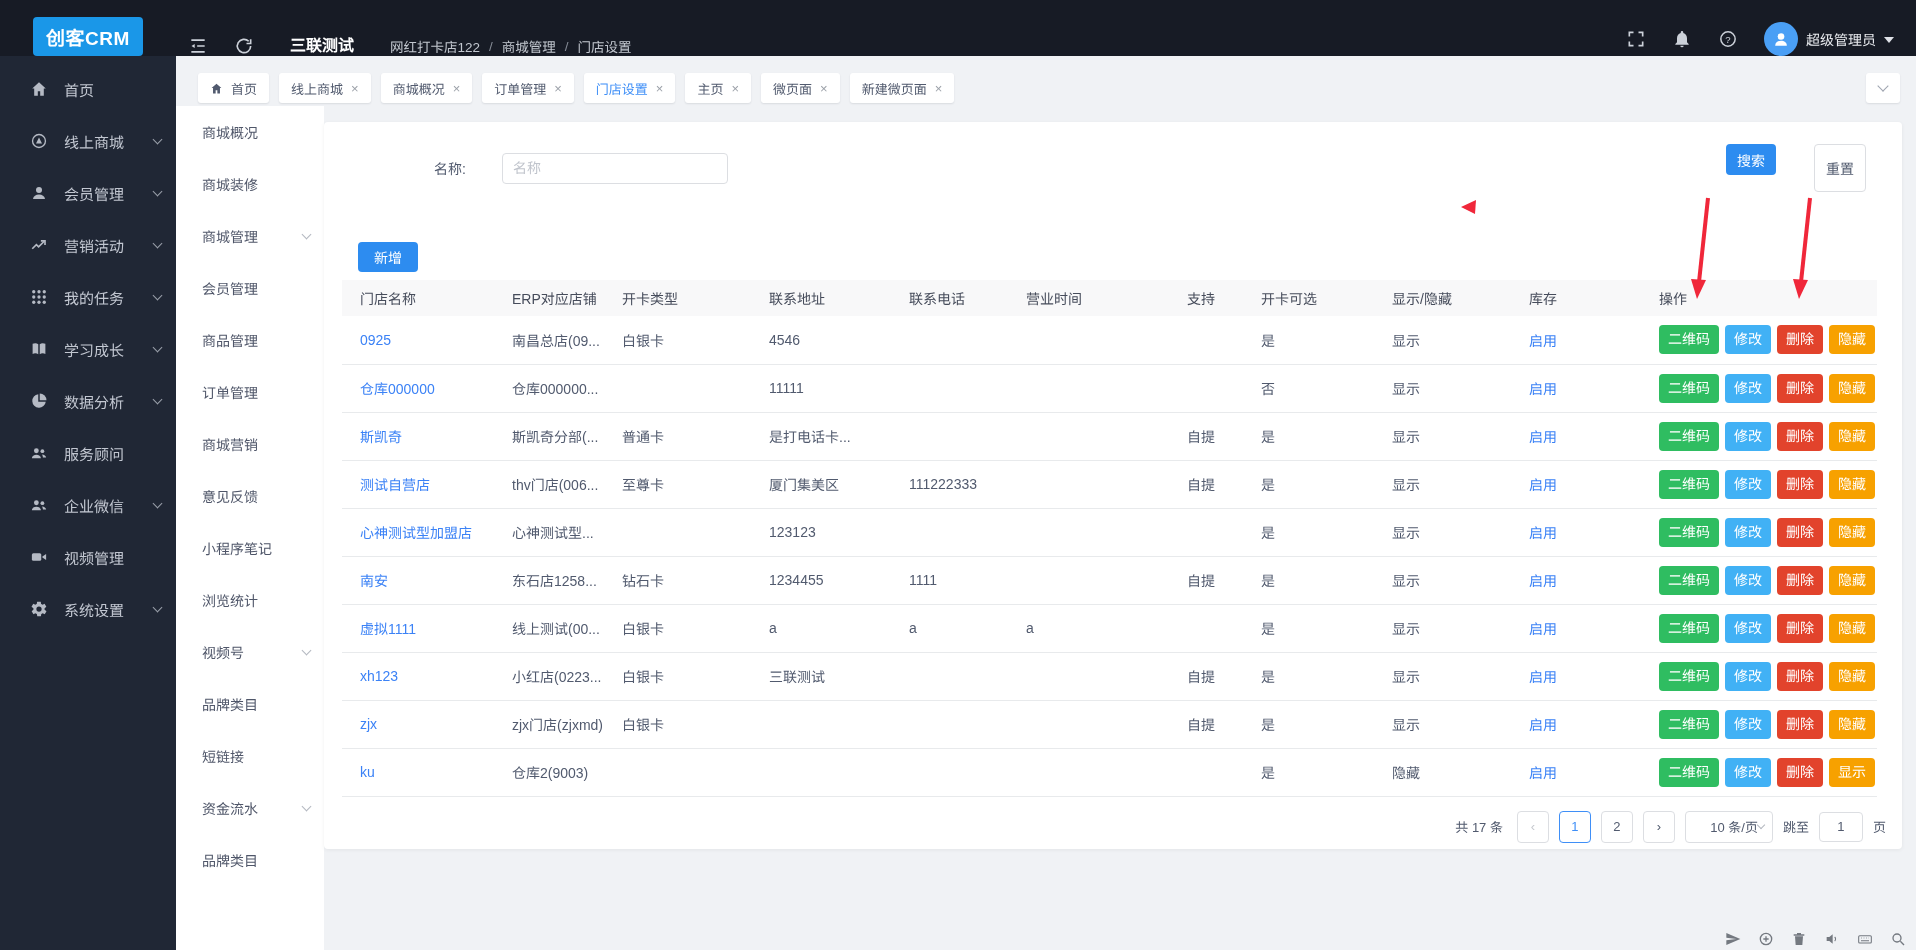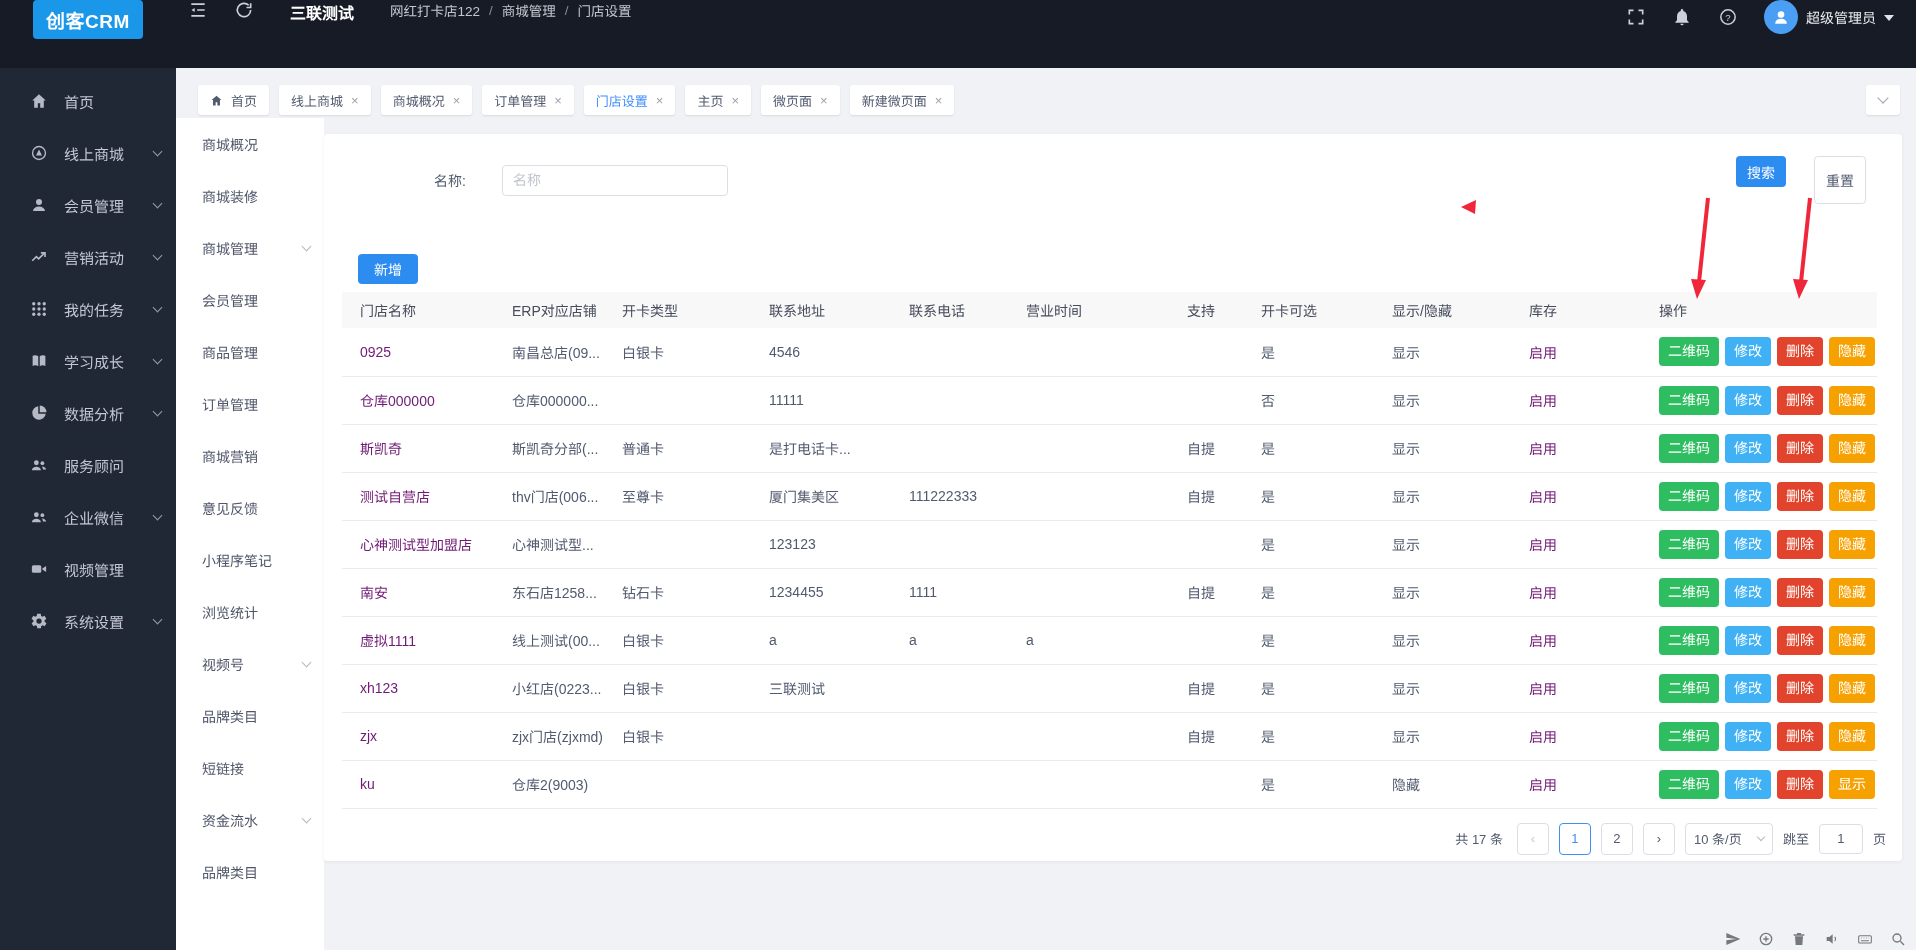--- a/index.html
+++ b/index.html
@@ -1,21 +1,21 @@
 <!DOCTYPE html>
 <html lang="zh-CN"><head>
 <meta charset="utf-8">
 <style>
   * { margin:0; padding:0; box-sizing:border-box; }
   html,body { width:1916px; height:950px; overflow:hidden; background:#f0f2f5;
     font-family:"Liberation Sans","DejaVu Sans",sans-serif; }
   .app { width:100%; height:100%; display:flex; flex-direction:column; position:relative; }
 
   
-  .topbar { height:68px; background:#171b25; display:flex; align-items:flex-start; flex:0 0 auto; }
+  .topbar { height:56px; background:#171b25; display:flex; align-items:flex-end; flex:0 0 auto; }
   .logo-wrap { width:176px; display:flex; justify-content:center; }
   .logo { background:#1a97e8; color:#fff; font-size:19px; font-weight:700; padding:6px 13px;
     border-radius:4px; letter-spacing:.5px; cursor:pointer; white-space:nowrap; }
   .tb-icon { width:20px; height:20px; color:#ccd1d9; cursor:pointer; flex:0 0 auto; }
   .tb-icon svg { width:100%; height:100%; display:block; }
   .tb-collapse { margin-left:12px; }
   .tb-refresh { margin-left:26px; }
   .tb-workspace { color:#fff; font-weight:700; font-size:16px; margin-left:36px; white-space:nowrap; }
   .breadcrumb { margin-left:36px; color:#c2c7cf; font-size:13.5px; display:flex; align-items:center; white-space:nowrap; }
   .bc-sep { margin:0 9px; color:#858b96; }
@@ -61,54 +61,54 @@
 
   .content { flex:1; padding:16px 14px 0 0; min-width:0; }
   .card { background:#fff; border-radius:4px; height:727px; box-shadow:0 1px 4px rgba(0,0,0,.06); position:relative; }
 
   
   .filter-row { display:flex; align-items:center; padding:22px 36px 0 110px; }
   .filter-label { font-size:14px; color:#515a6e; margin-right:36px; white-space:nowrap; }
   .filter-input { width:226px; height:31px; border:1px solid #dcdee2; border-radius:4px;
     padding:0 10px; font-size:14px; color:#515a6e; outline:none; font-family:inherit; }
   .filter-input::placeholder { color:#c0c4cc; }
-  .filter-actions { margin-left:auto; display:flex; gap:28px; }
+  .filter-actions { margin-left:auto; display:flex; gap:38px; }
   .btn { border:none; border-radius:4px; font-size:14px; cursor:pointer; font-family:inherit; white-space:nowrap; }
   .btn-search { height:31px; padding:0 11px; background:#2d8cf0; color:#fff; }
   .btn-reset { height:48px; padding:0 11px; background:#fff; border:1px solid #dcdee2; color:#515a6e; }
 
   .add-row { padding:50px 0 0 34px;font-family:Liberation Serif, serif; }
   .btn-add { height:30px; padding:0 16px; background:#2d8cf0; color:#fff; }
 
   
   table { margin:8px 25px 0 18px; border-collapse:collapse; table-layout:fixed; width:1535px; }
   th { background:#f8f8f9; height:36px; font-size:14px; font-weight:400; color:#464c5b;
     text-align:left; padding:0 6px 0 18px; white-space:nowrap; overflow:hidden; }
   td { height:48px; border-bottom:1px solid #e8eaec; font-size:14px; color:#515a6e;
     padding:0 6px 0 18px; white-space:nowrap; overflow:hidden; }
-  .link { color:#701a75; cursor:pointer; }
+  .link { color:#3b82f6; cursor:pointer; }
   .act-btn { display:inline-block; height:29px; line-height:29px; padding:0 9px; border:none;
     border-radius:4px; color:#fff; font-size:14px; margin-right:6px; cursor:pointer; font-family:inherit; }
   .act-qr     { background:#2fbd61; }
   .act-edit   { background:#41b1f5; }
   .act-delete { background:#e2432c; }
   .act-toggle { background:#f7a100; }
 
   
   .pagination { display:flex; align-items:center; justify-content:flex-end; gap:10px;
     margin:14px 16px 0 0; font-size:13px; color:#515a6e; }
   .pg-total { margin-right:4px; }
   .pg-btn { min-width:32px; height:32px; border:1px solid #dcdee2; border-radius:4px; background:#fff;
     display:flex; align-items:center; justify-content:center; font-size:13px; color:#515a6e;
     cursor:pointer; font-family:inherit; }
   .pg-btn.disabled { color:#c5c8ce; }
   .pg-btn.active { border-color:#3f8ff7; color:#3f8ff7; }
   .pg-numbers { display:flex; gap:10px; }
   .pg-select { width:88px; height:32px; border:1px solid #dcdee2; border-radius:4px; background:#fff;
-    display:flex; align-items:center; justify-content:space-between; padding:0 8px; cursor:pointer; }
+    display:flex; align-items:center; justify-content:flex-end; padding:0 8px; cursor:pointer; }
   .pg-select .chev { width:6px; height:6px; color:#9aa0ab; margin-top:-3px; }
   .pg-input { width:44px; height:30px; border:1px solid #dcdee2; border-radius:4px; text-align:center;
     font-size:13px; color:#515a6e; outline:none; font-family:inherit; }
 
   
   .annot { position:absolute; left:0; top:0; width:1916px; height:950px; pointer-events:none; z-index:60; }
   .tray { position:absolute; right:10px; bottom:3px; display:flex; gap:17px; align-items:center;
     color:#5f646c; z-index:40; opacity:.85; }
   .tray-ic { width:16px; height:16px; cursor:pointer; }
   .tray-ic svg { width:100%; height:100%; display:block; }

